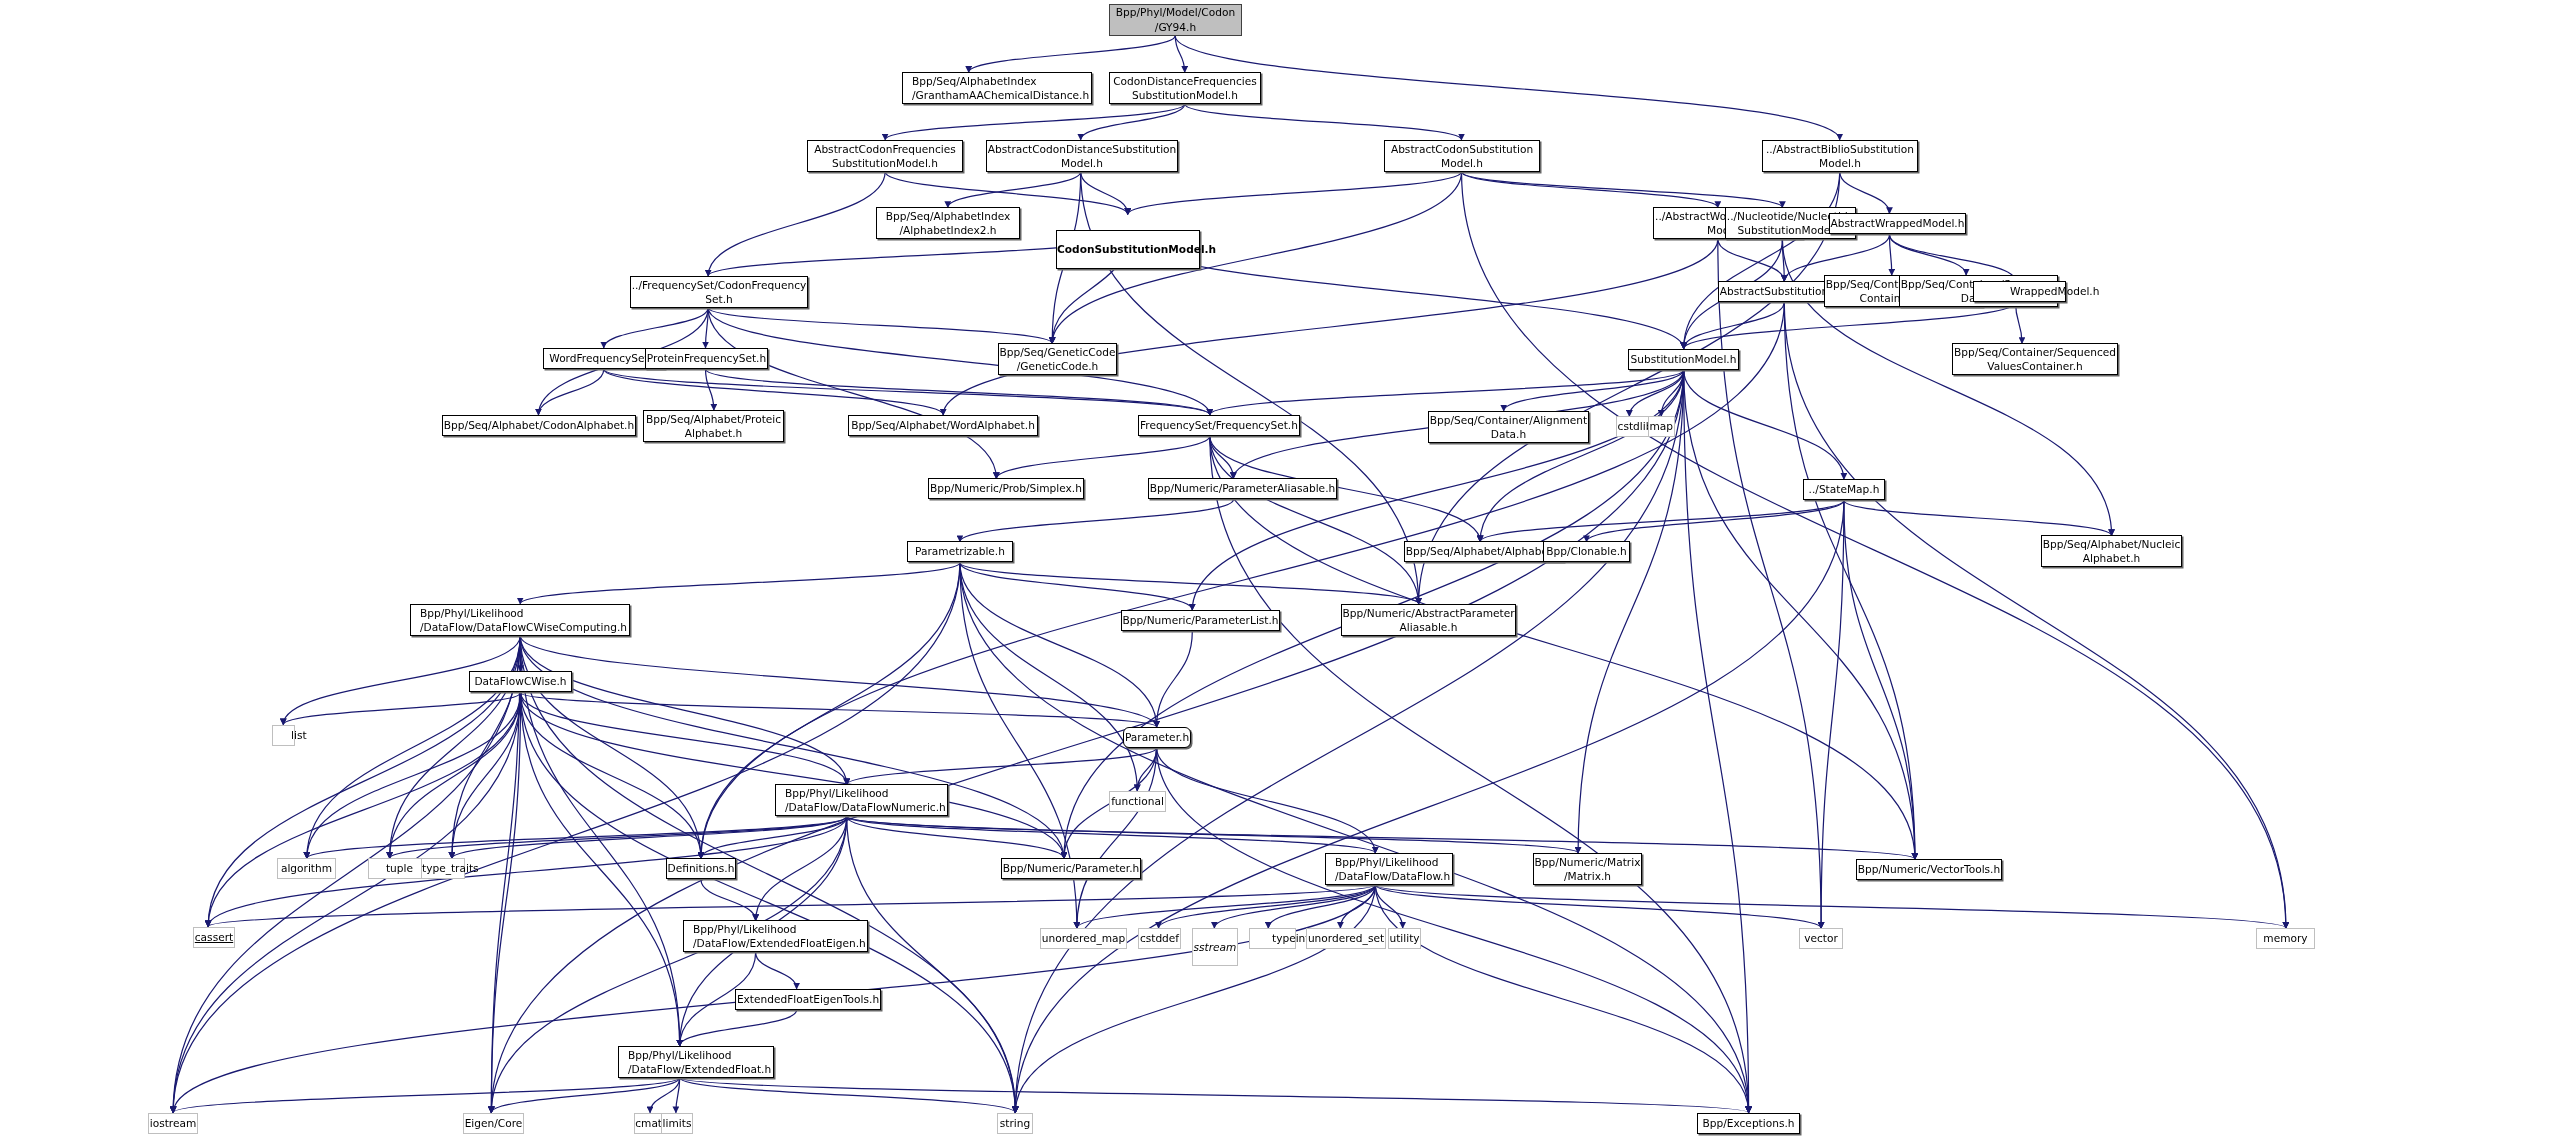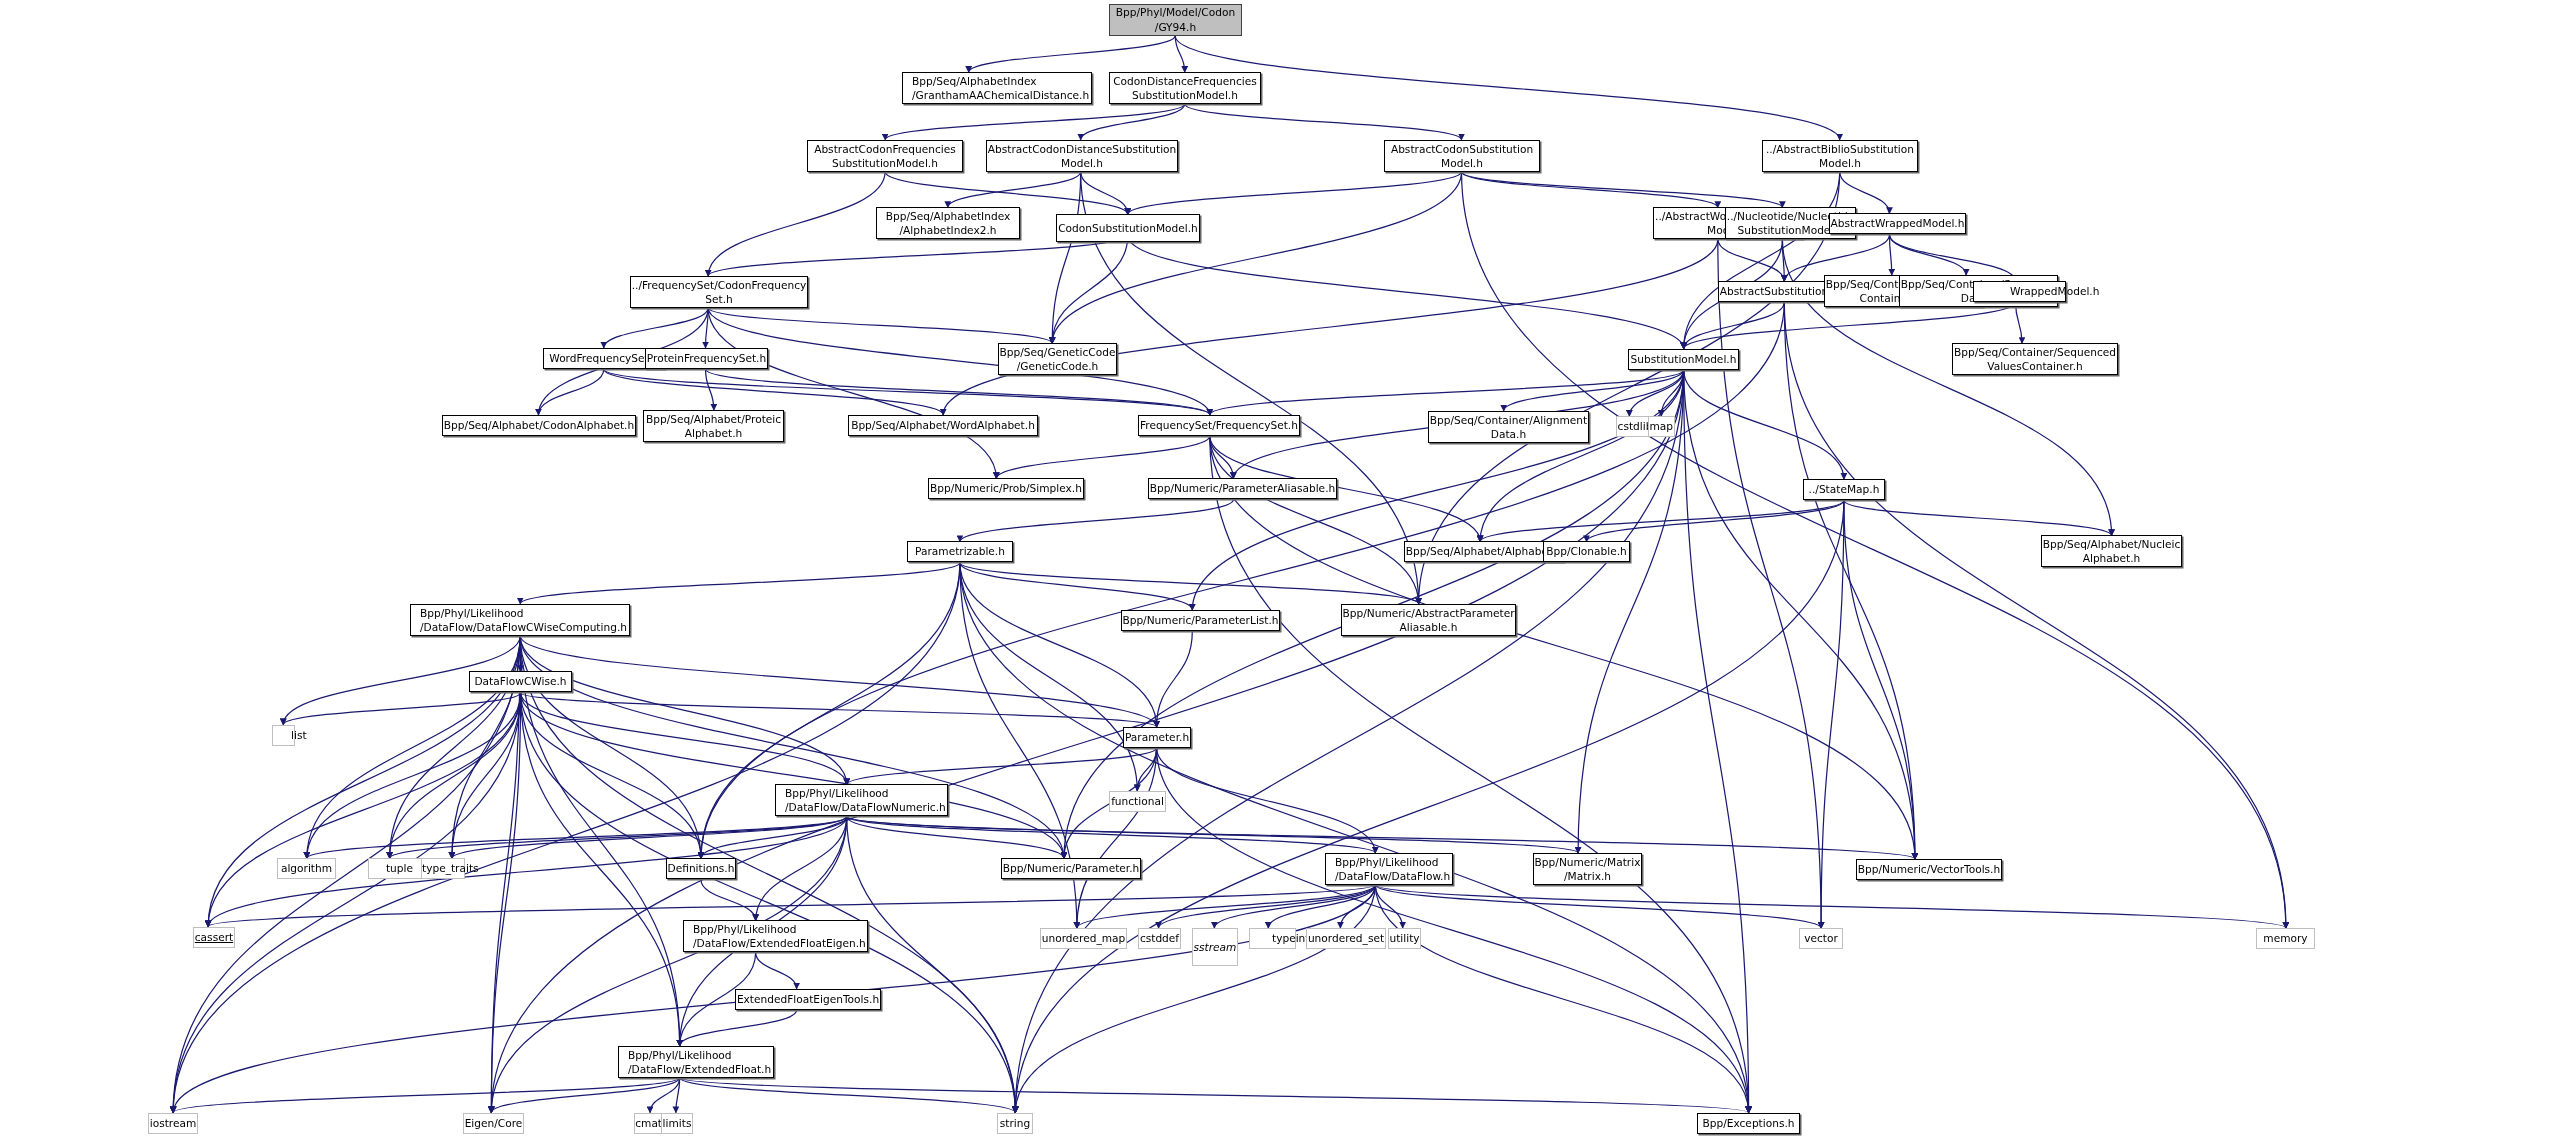--- a/index.html
+++ b/index.html
@@ -207,21 +207,21 @@
       <span>Model.h</span>
     </div>
     <div class="node" style="left: 1384px; top: 140px; width: 156px; height: 32px;">
       <span>AbstractCodonSubstitution</span>
       <span>Model.h</span>
     </div>
     <div class="node" style="left: 876px; top: 207px; width: 144px; height: 32px;">
       <span>Bpp/Seq/AlphabetIndex</span>
       <span>/AlphabetIndex2.h</span>
     </div>
-    <div class="node" style="left: 1056px; top: 214px; width: 144px; height: 28px;">
+    <div class="node" style="left: 1056px; top: 230px; width: 144px; height: 39px; font-weight: bold;">
       <span>CodonSubstitutionModel.h</span>
     </div>
     <div class="node" style="left: 1653px; top: 207px; width: 150px; height: 32px;">
       <span>../AbstractWordSubstitution</span>
       <span>Model.h</span>
     </div>
     <div class="node" style="left: 1725px; top: 207px; width: 131px; height: 32px;">
       <span>../Nucleotide/Nucleotide</span>
       <span>SubstitutionModel.h</span>
     </div>
@@ -318,21 +318,21 @@
     <div class="node" style="left: 1341px; top: 604px; width: 175px; height: 32px;">
       <span>Bpp/Numeric/AbstractParameter</span>
       <span>Aliasable.h</span>
     </div>
     <div class="node" style="left: 469px; top: 671px; width: 103px; height: 21px;">
       <span>DataFlowCWise.h</span>
     </div>
     <div class="node sys" style="left: 272px; top: 725px; width: 23px; height: 21px; padding-left: 18px;">
       <span>list</span>
     </div>
-    <div class="node" style="left: 1123px; top: 727px; width: 68px; height: 21px;">
+    <div class="node" style="left: 1123px; top: 727px; width: 68px; height: 21px; border-radius: 6px;">
       <span>Parameter.h</span>
     </div>
     <div class="node sys" style="left: 1109px; top: 791px; width: 57px; height: 21px;">
       <span>functional</span>
     </div>
     <div class="node left" style="left: 775px; top: 784px; width: 173px; height: 32px;">
       <span>Bpp/Phyl/Likelihood</span>
       <span>/DataFlow/DataFlowNumeric.h</span>
     </div>
     <div class="node sys" style="left: 277px; top: 858px; width: 59px; height: 21px;">

